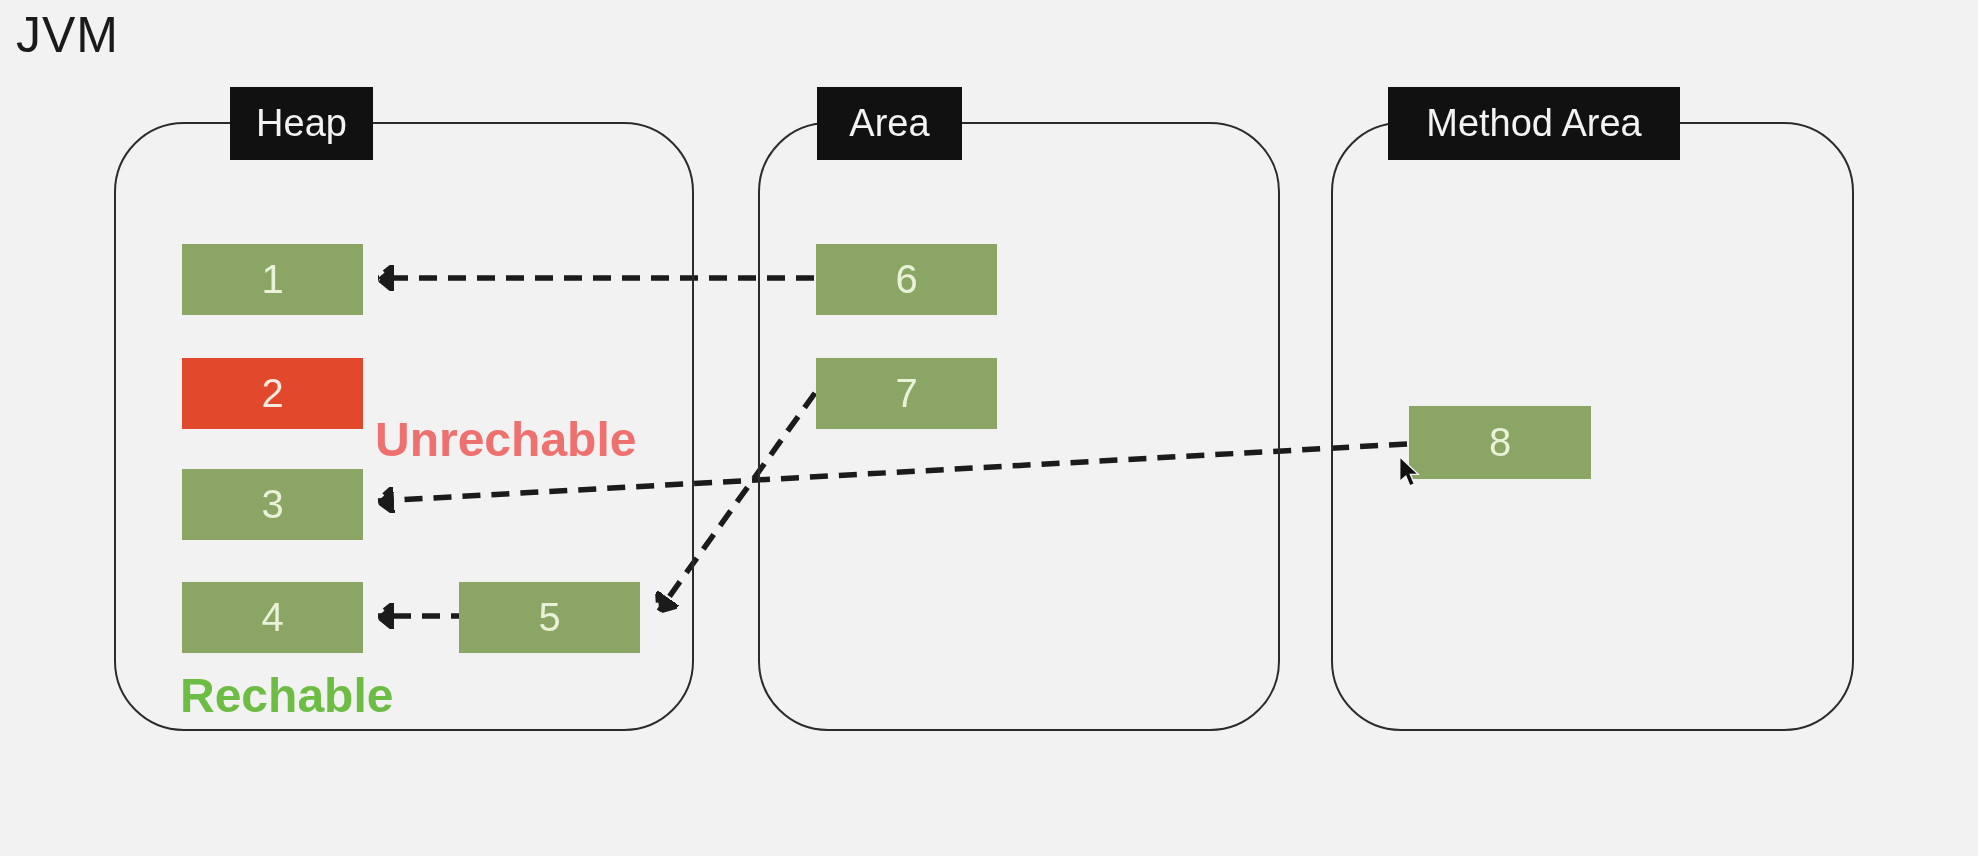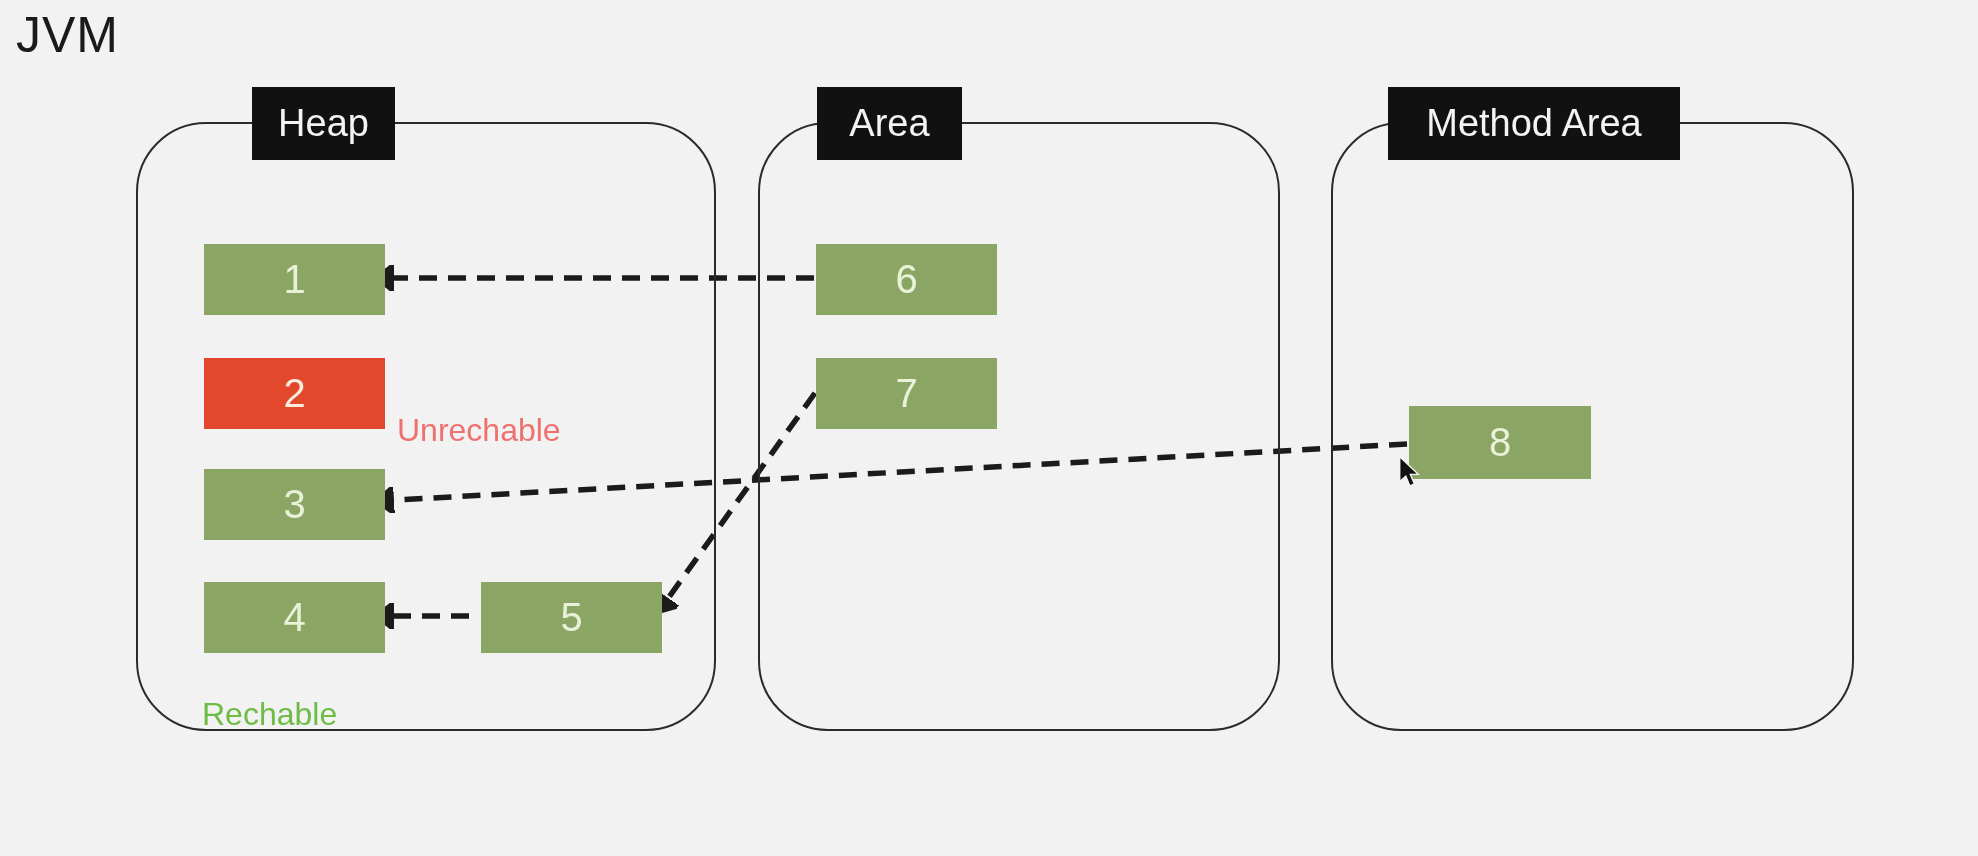--- a/index.html
+++ b/index.html
@@ -29,21 +29,21 @@
     font-size:50px;font-weight:500;color:var(--title-text);
     letter-spacing:1px;
   }
 
   .container{
     position:absolute;top:122px;height:609px;
     border:2.5px solid var(--container-border);
     border-radius:70px;
     background:transparent;
   }
-  .container.heap{left:136px;width:580px;}
+  .container.heap{left:114px;width:580px;}
   .container.stack{left:758px;width:522px;}
   .container.method{left:1331px;width:523px;padding-left:48px;}
 
   .area-label{
     position:absolute;top:-37px;height:73px;
     background:var(--label-bg);color:var(--label-text);
     display:flex;align-items:center;justify-content:center;
     font-size:38px;
   }
   .heap .area-label{left:114px;width:143px;}
@@ -62,24 +62,24 @@
   .heap .cell-1{left:66px;top:120px;}
   .heap .cell-2{left:66px;top:234px;}
   .heap .cell-3{left:66px;top:345px;}
   .heap .cell-4{left:66px;top:458px;}
   .heap .cell-5{left:343px;top:458px;}
   .stack .cell-6{left:56px;top:120px;}
   .stack .cell-7{left:56px;top:234px;}
   .method .cell-8{left:76px;top:282px;width:182px;height:73px;}
 
   .annotation{
-    position:absolute;font-weight:normal;font-size:32px;white-space:nowrap;
+    position:absolute;font-weight:bold;font-size:48px;white-space:nowrap;
   }
   .annotation.unreachable-note{left:259px;top:288px;color:var(--unreachable-text);}
-  .annotation.reachable-note{left:64px;top:544px;color:var(--reachable-text);margin-top:28px;}
+  .annotation.reachable-note{left:64px;top:544px;color:var(--reachable-text);}
 
   #arrows{position:absolute;left:0;top:0;width:1978px;height:856px;pointer-events:none;}
   #arrows path{stroke:var(--arrow);stroke-width:5.5;fill:none;stroke-dasharray:18 11;}
   #arrows .head{fill:var(--arrow);}
 
   #cursor{position:absolute;left:1398px;top:456px;pointer-events:none;}
 </style>
 </head>
 <body>
 

